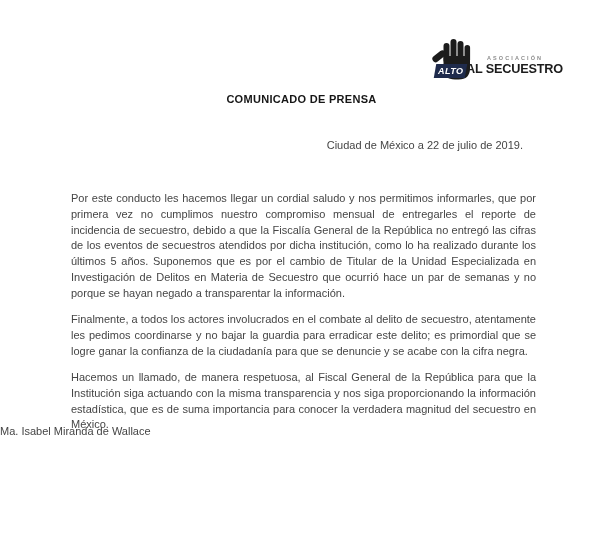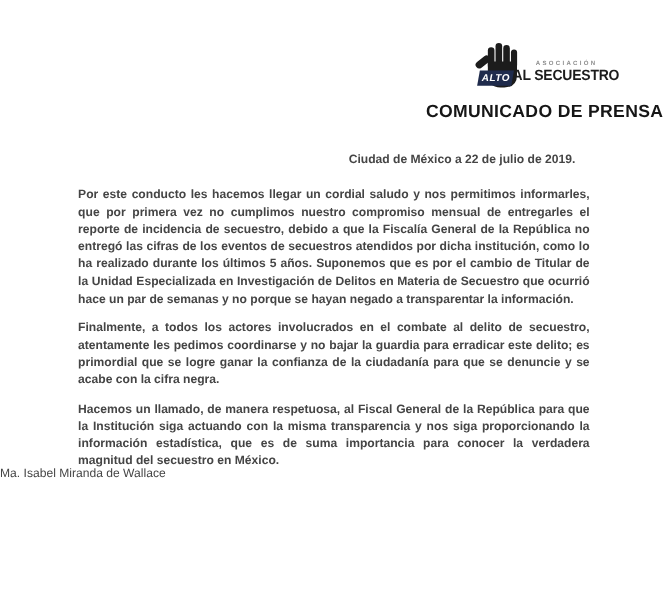--- a/index.html
+++ b/index.html
@@ -72,46 +72,44 @@
     transform-origin: left top;
     white-space: nowrap;
   }
 
   
   .title {
     position: absolute;
     top: 93px;
     left: 0;
     width: 100%;
-    text-align: right;
-    font-size: 16px;
+    text-align: center;
+    font-size: 11px;
     font-weight: 700;
     letter-spacing: 0.3px;
     color: #161616;
   }
   .dateline {
     position: absolute;
     top: 139px;
     right: 80px;
     font-size: 11px;
     color: #454545;
-    font-weight: bold;
   }
 
   
   .body-text {
     position: absolute;
-    top: 170px;
+    top: 191px;
     left: 71px;
     width: 465px;
     font-size: 11px;
     line-height: 15.8px;
     color: #454545;
     text-align: justify;
-    font-weight: bold;
   }
   .body-text p {
     margin: 0 0 10.5px 0;
   }
 
   
   .signature {
     position: absolute;
     top: 424px;
     left: 0;

